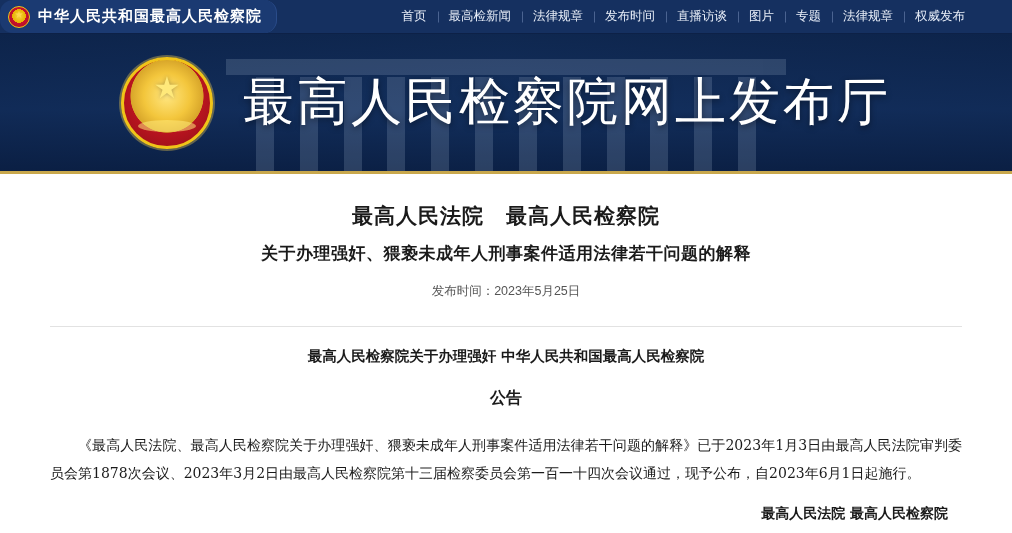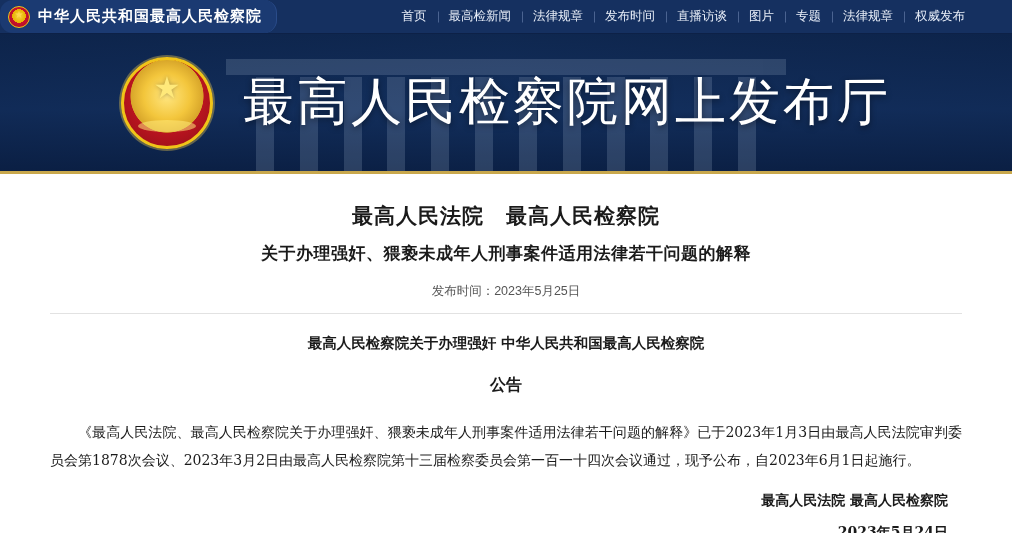--- a/index.html
+++ b/index.html
@@ -191,21 +191,21 @@
   }
   .art-title2 {
     font-size: 17px;
     letter-spacing: 0.5px;
   }
   .meta {
     text-align: center;
     color: #555555;
     font-size: 12.5px;
     margin-top: 18px;
-    padding-bottom: 13px;
+    padding-bottom: 26px;
     border-bottom: 1px solid #e2e2e2;
   }
   .org-line {
     text-align: center;
     font-size: 14.5px;
     font-weight: bold;
     color: #1a1a1a;
     margin-top: 20px;
     font-family: "DejaVu Serif", "Liberation Serif", serif;
   }

